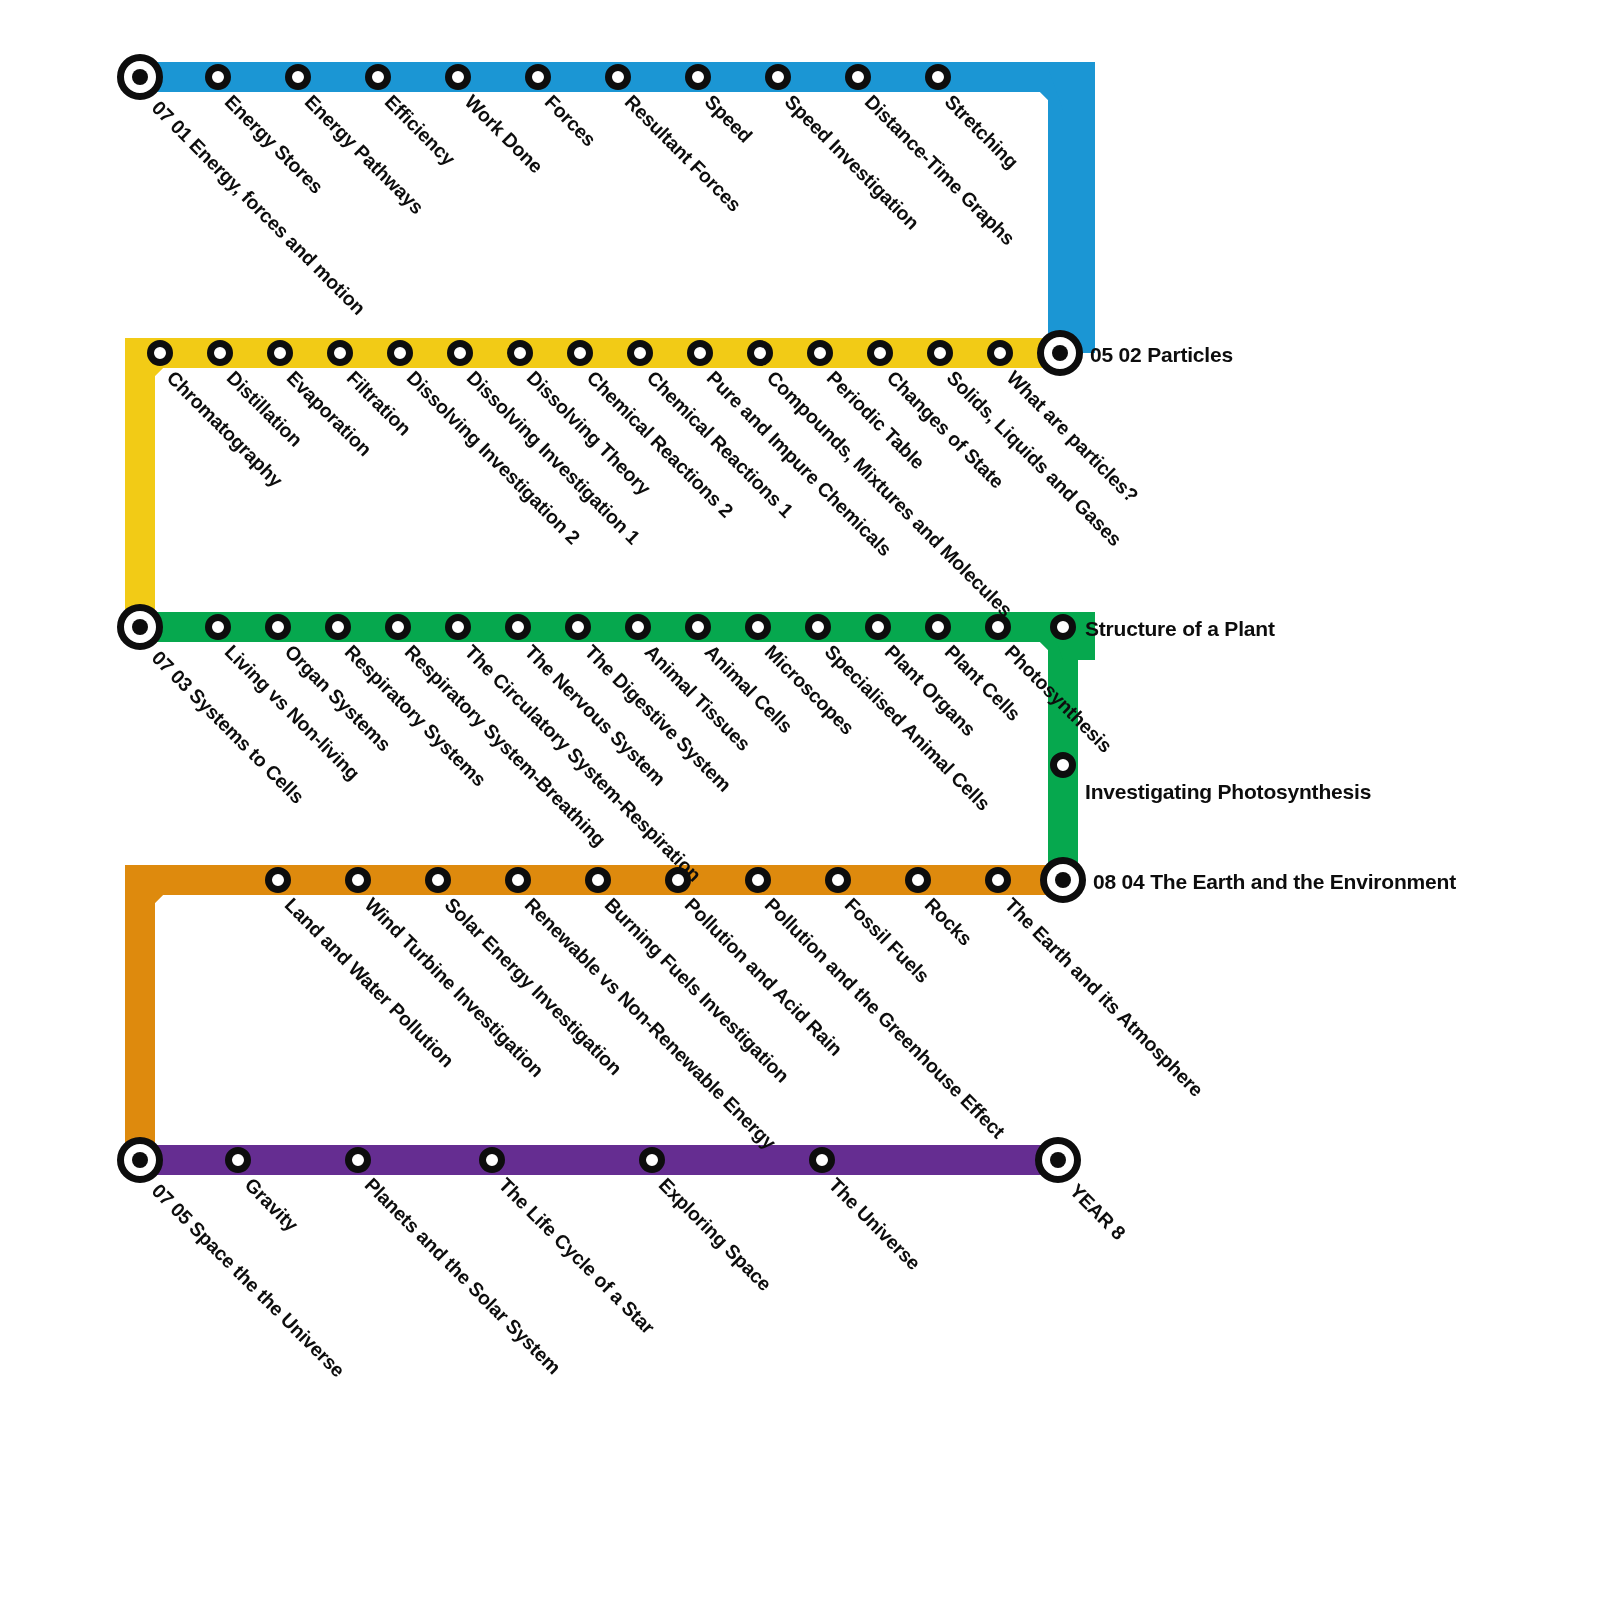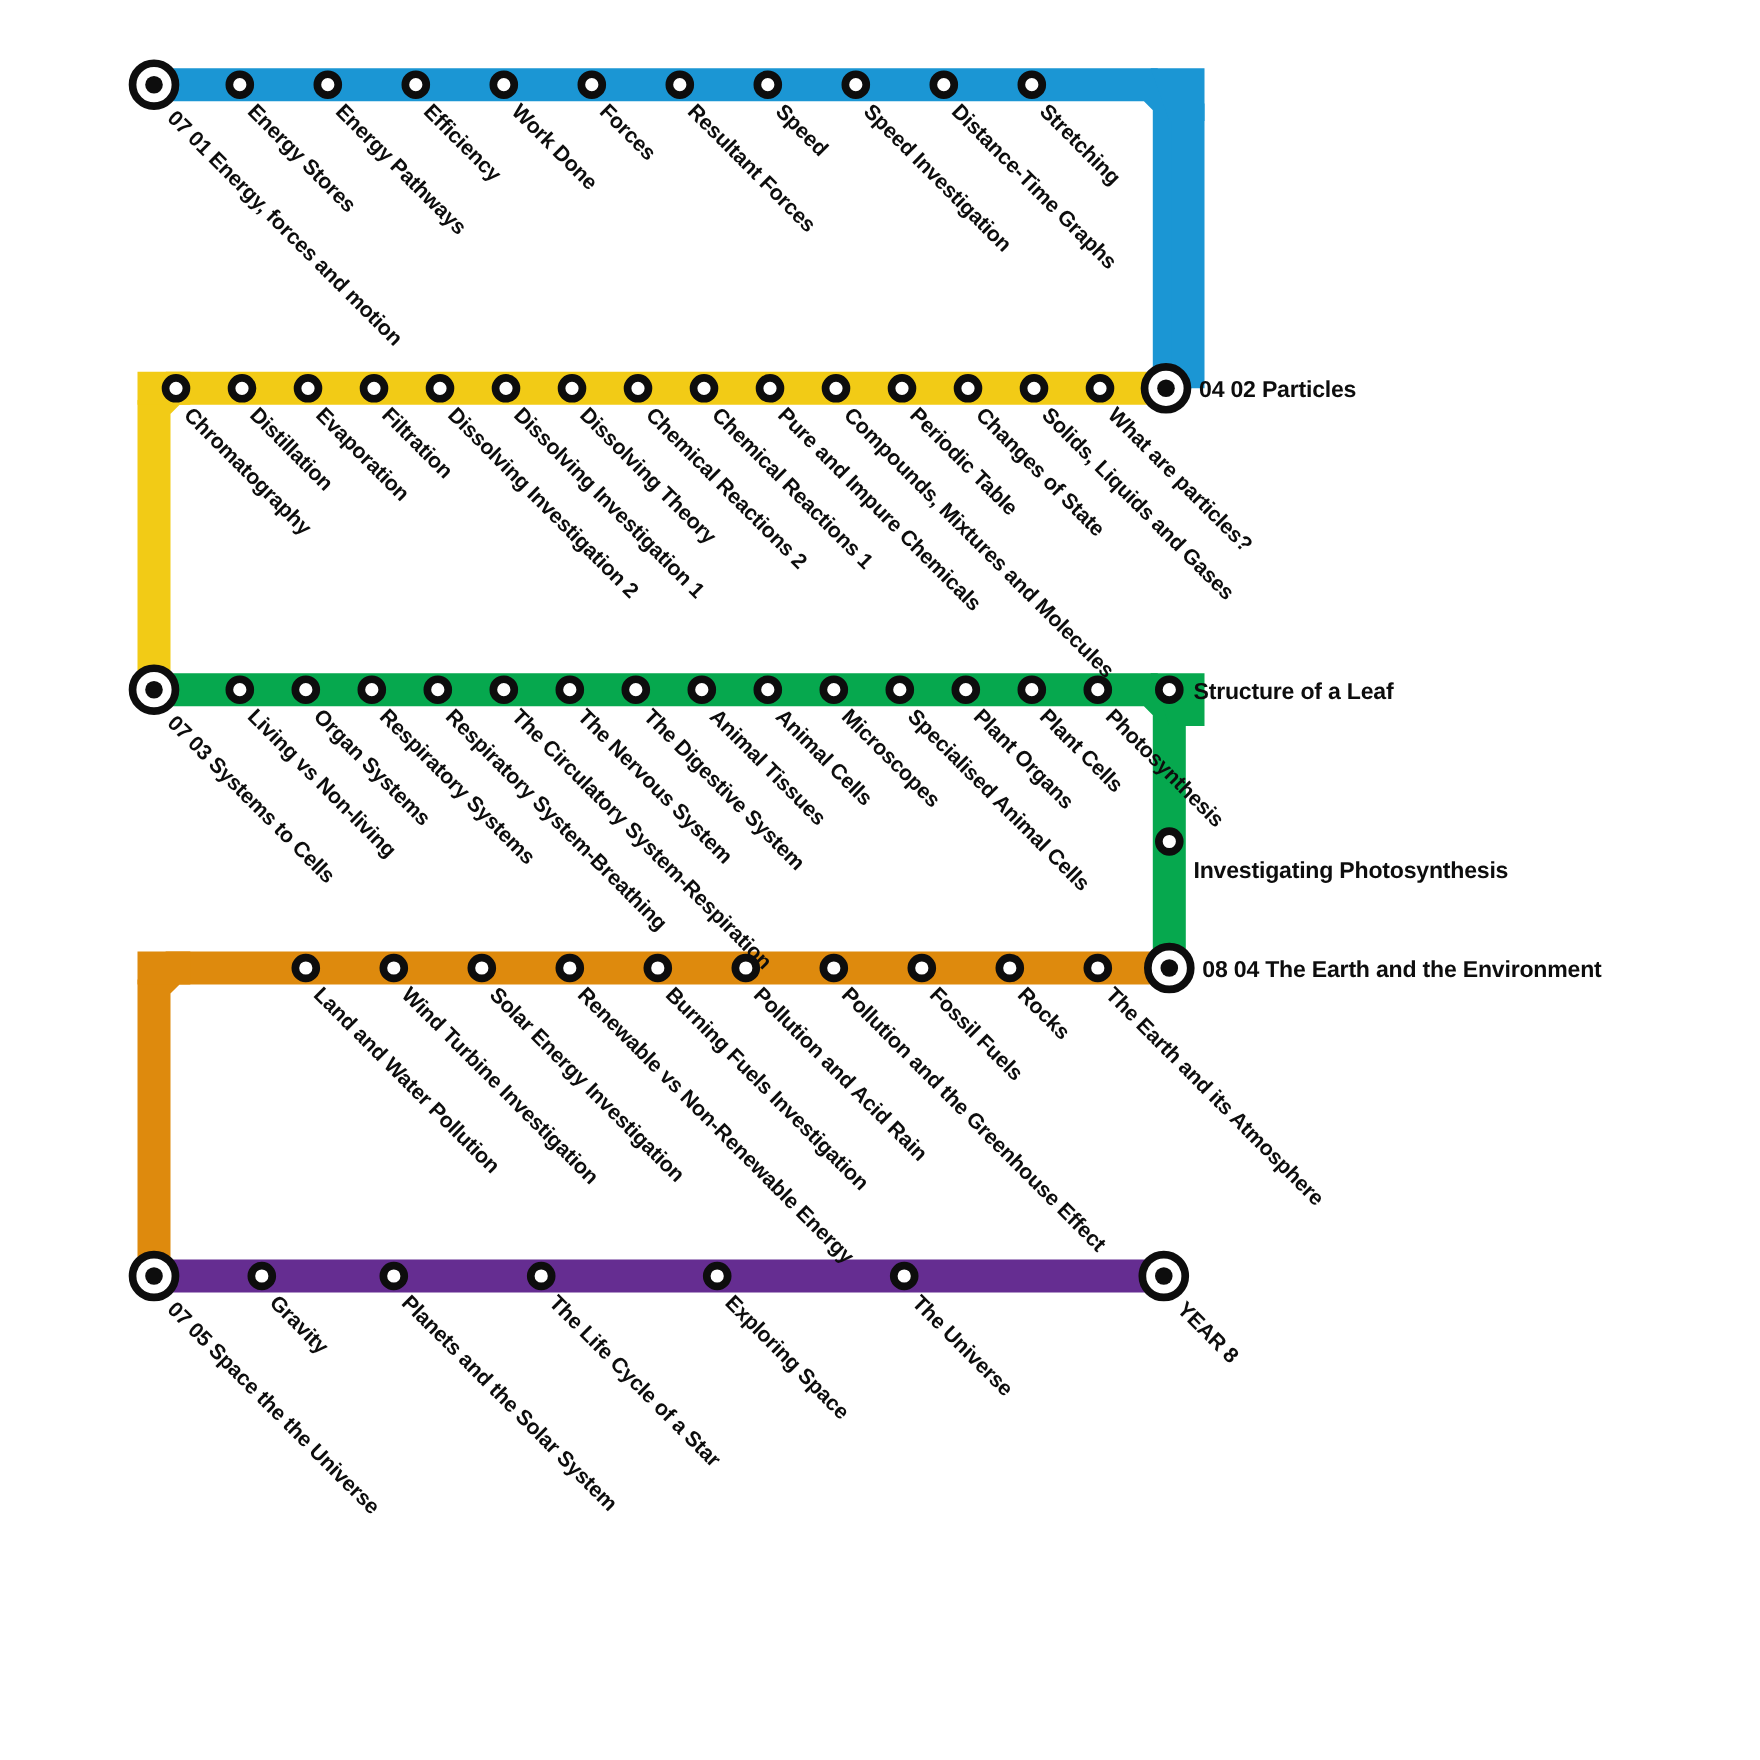--- a/index.html
+++ b/index.html
@@ -93,21 +93,21 @@
       <div class="lbl diag" style="left: 770px; top: 363px;">Compounds, Mixtures and Molecules</div>
       <div class="stn" title="Periodic Table" style="left: 820px; top: 353px;"></div>
       <div class="lbl diag" style="left: 830px; top: 363px;">Periodic Table</div>
       <div class="stn" title="Changes of State" style="left: 880px; top: 353px;"></div>
       <div class="lbl diag" style="left: 890px; top: 363px;">Changes of State</div>
       <div class="stn" title="Solids, Liquids and Gases" style="left: 940px; top: 353px;"></div>
       <div class="lbl diag" style="left: 950px; top: 363px;">Solids, Liquids and Gases</div>
       <div class="stn" title="What are particles?" style="left: 1000px; top: 353px;"></div>
       <div class="lbl diag" style="left: 1010px; top: 363px;">What are particles?</div>
       <div class="stn interchange" title="07 02 Particles" style="left: 1060px; top: 353px;"></div>
-      <div class="lbl horiz" style="left: 1090px; top: 343px;">04 02 Particles</div>
+      <div class="lbl horiz" style="left: 1090px; top: 343px;">05 02 Particles</div>
       <div class="stn interchange" title="07 03 Systems to Cells" style="left: 140px; top: 627px;"></div>
       <div class="lbl diag" style="left: 155px; top: 643px;">07 03 Systems to Cells</div>
       <div class="stn" title="Living vs Non-living" style="left: 218px; top: 627px;"></div>
       <div class="lbl diag" style="left: 228px; top: 637px;">Living vs Non-living</div>
       <div class="stn" title="Organ Systems" style="left: 278px; top: 627px;"></div>
       <div class="lbl diag" style="left: 288px; top: 637px;">Organ Systems</div>
       <div class="stn" title="Respiratory Systems" style="left: 338px; top: 627px;"></div>
       <div class="lbl diag" style="left: 348px; top: 637px;">Respiratory Systems</div>
       <div class="stn" title="Respiratory System-Breathing" style="left: 398px; top: 627px;"></div>
       <div class="lbl diag" style="left: 408px; top: 637px;">Respiratory System-Breathing</div>
@@ -125,21 +125,21 @@
       <div class="lbl diag" style="left: 768px; top: 637px;">Microscopes</div>
       <div class="stn" title="Specialised Animal Cells" style="left: 818px; top: 627px;"></div>
       <div class="lbl diag" style="left: 828px; top: 637px;">Specialised Animal Cells</div>
       <div class="stn" title="Plant Organs" style="left: 878px; top: 627px;"></div>
       <div class="lbl diag" style="left: 888px; top: 637px;">Plant Organs</div>
       <div class="stn" title="Plant Cells" style="left: 938px; top: 627px;"></div>
       <div class="lbl diag" style="left: 948px; top: 637px;">Plant Cells</div>
       <div class="stn" title="Photosynthesis" style="left: 998px; top: 627px;"></div>
       <div class="lbl diag" style="left: 1008px; top: 637px;">Photosynthesis</div>
       <div class="stn" title="Structure of a Leaf" style="left: 1063px; top: 627px;"></div>
-      <div class="lbl horiz" style="left: 1085px; top: 617px;">Structure of a Leaf</div>
+      <div class="lbl horiz" style="left: 1085px; top: 617px;">Structure of a Plant</div>
       <div class="stn" title="Investigating Photosynthesis" style="left: 1063px; top: 765px;"></div>
       <div class="lbl horiz" style="left: 1085px; top: 780px;">Investigating Photosynthesis</div>
       <div class="stn" title="Land and Water Pollution" style="left: 278px; top: 880px;"></div>
       <div class="lbl diag" style="left: 288px; top: 890px;">Land and Water Pollution</div>
       <div class="stn" title="Wind Turbine Investigation" style="left: 358px; top: 880px;"></div>
       <div class="lbl diag" style="left: 368px; top: 890px;">Wind Turbine Investigation</div>
       <div class="stn" title="Solar Energy Investigation" style="left: 438px; top: 880px;"></div>
       <div class="lbl diag" style="left: 448px; top: 890px;">Solar Energy Investigation</div>
       <div class="stn" title="Renewable vs Non-Renewable Energy" style="left: 518px; top: 880px;"></div>
       <div class="lbl diag" style="left: 528px; top: 890px;">Renewable vs Non-Renewable Energy</div>

